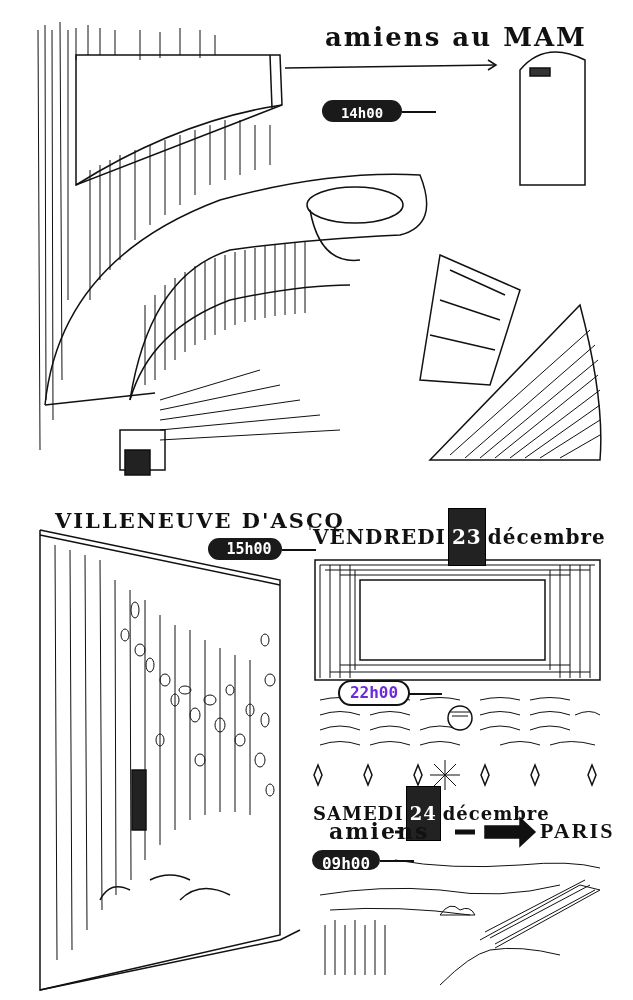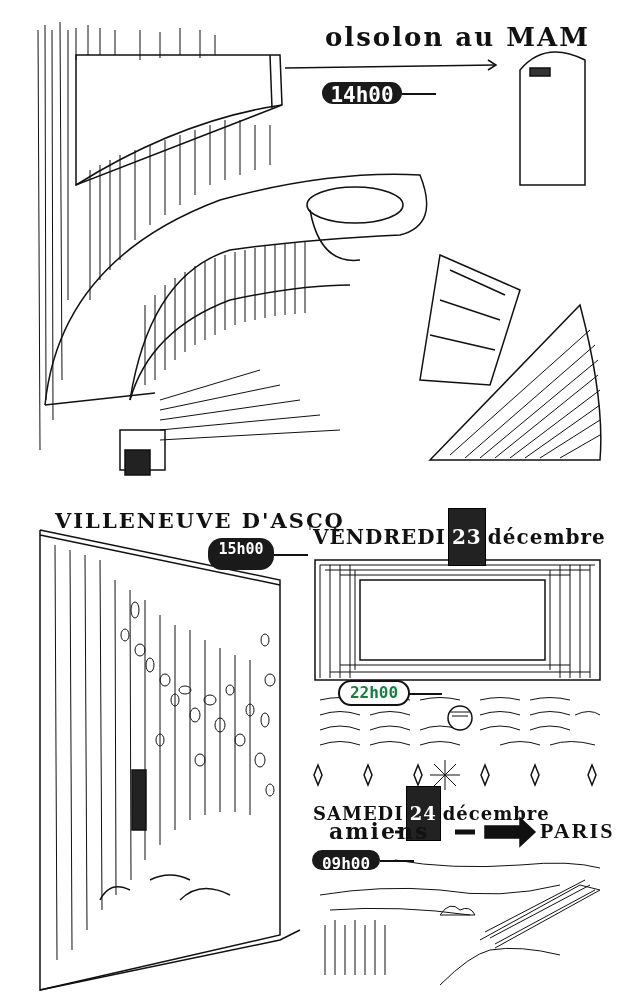--- a/index.html
+++ b/index.html
@@ -1,21 +1,21 @@
 <!DOCTYPE html>
 <html><head>
 <meta charset="utf-8">
 <style>
   html,body{margin:0;padding:0;background:#fff;}
   body{width:633px;height:1000px;position:relative;overflow:hidden;font-family:"DejaVu Serif",serif;color:#111;}
   .abs{position:absolute;}
   svg{position:absolute;left:0;top:0;}
   .title{font-family:"DejaVu Serif",serif;font-weight:bold;letter-spacing:2px;color:#111;white-space:nowrap;}
   .bubble{position:absolute;background:#1a1a1a;color:#fff;border-radius:14px;font-family:"DejaVu Sans Mono",monospace;font-weight:bold;text-align:center;}
-  .bubble.light{background:#fff;color:#15803d;border:2px solid #111;}
+  .bubble.light{background:#fff;color:#6d28d9;border:2px solid #111;}
   .bubble:after{content:"";position:absolute;right:-34px;top:50%;width:34px;height:2px;background:#111;}
   .daybox{display:inline-block;background:#222;color:#fff;padding:16px 3px;border:1px solid #000;margin:0 2px;}
 </style>
 </head>
 <body>
 
 <svg width="633" height="1000" viewBox="0 0 633 1000" fill="none" stroke="#111" stroke-width="1.5">
 
   <g stroke-width="1">
     <line x1="38" y1="30" x2="40" y2="450"></line>
@@ -204,25 +204,25 @@
     <path d="M440 985 Q470 955 490 950 Q520 945 560 955"></path>
     <path d="M480 940 L580 885 L600 890 L495 948"></path>
     <line x1="490" y1="938" x2="590" y2="885"></line>
     <line x1="485" y1="932" x2="585" y2="880"></line>
     <line x1="495" y1="944" x2="595" y2="890"></line>
     <path d="M440 915 Q450 900 460 910 Q470 905 475 915 Z"></path>
     <path d="M325 975 L325 925 M335 975 L335 920 M345 975 L345 925 M355 975 L355 920 M365 975 L365 925 M375 975 L375 920 M385 975 L385 925"></path>
   </g>
 </svg>
 
-<div class="abs title" style="left:325px;top:22px;font-size:26px;">olsolon au MAM</div>
-<div class="bubble" style="left:322px;top:82px;width:80px;height:22px;line-height:26px;font-size:21px;">14h00</div>
+<div class="abs title" style="left:325px;top:22px;font-size:26px;">amiens au MAM</div>
+<div class="bubble" style="left:322px;top:100px;width:80px;height:22px;line-height:26px;font-size:14px;">14h00</div>
 
 <div class="abs title" style="left:55px;top:508px;font-size:21px;">VILLENEUVE D'ASCQ</div>
-<div class="bubble" style="left:208px;top:538px;width:66px;height:32px;line-height:22px;font-size:15px;">15h00</div>
+<div class="bubble" style="left:208px;top:538px;width:66px;height:22px;line-height:22px;font-size:15px;padding-left:8px;">15h00</div>
 
 <div class="abs title" style="left:313px;top:508px;font-size:20px;letter-spacing:1px;">
   <span>VENDREDI</span><span class="daybox">23</span><span>décembre</span>
 </div>
 
 <div class="bubble light" style="left:338px;top:680px;width:68px;height:22px;line-height:22px;font-size:16px;">22h00</div>
 
 <div class="abs title" style="left:313px;top:786px;font-size:18px;letter-spacing:1px;">
   <span>SAMEDI</span><span class="daybox">24</span><span>décembre</span>
 </div>

